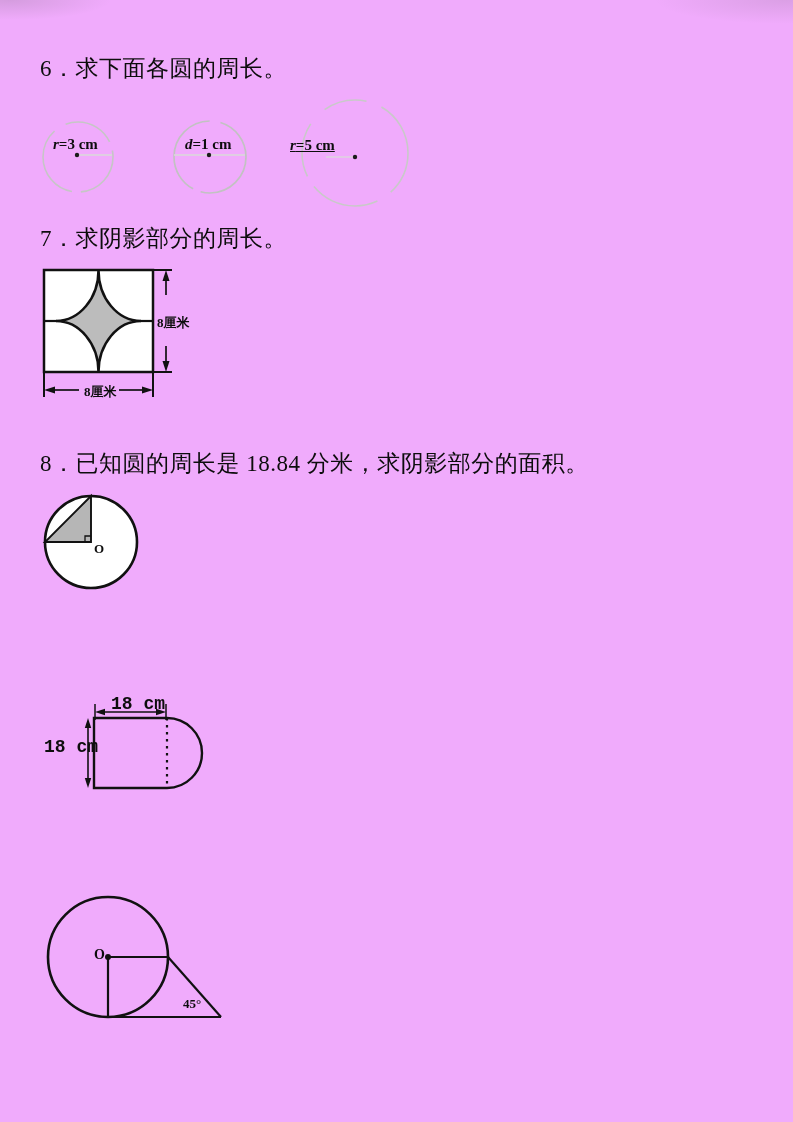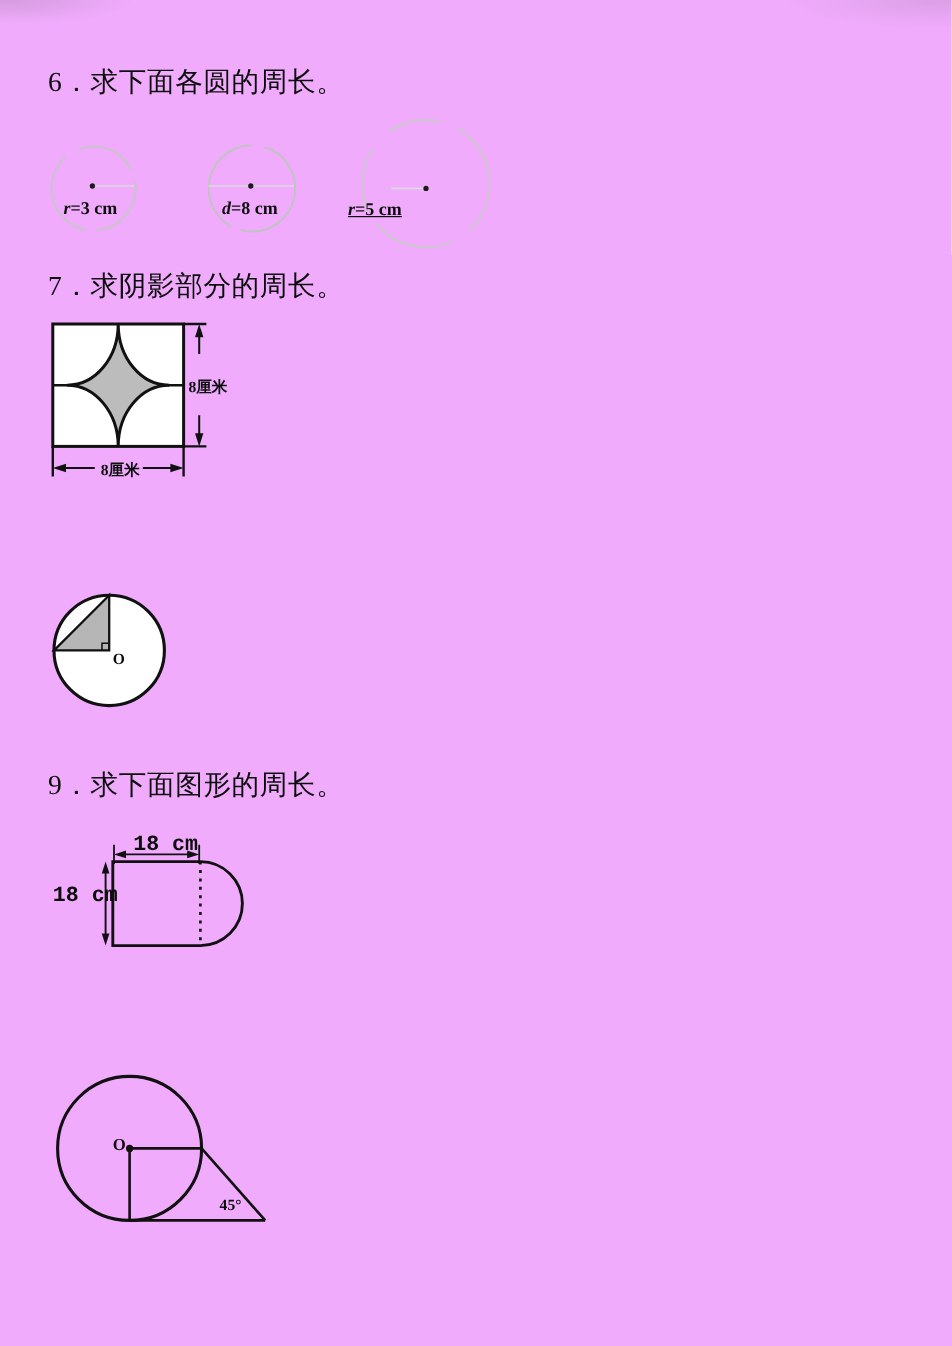--- a/index.html
+++ b/index.html
@@ -10,21 +10,21 @@
   }
   .q-heading {
     position:absolute; white-space:nowrap;
     font:400 23px/1.25 "Liberation Serif","DejaVu Serif",serif;
     color:#0d0d0d; letter-spacing:0.5px;
   }
   .fig { position:absolute; }
   .fig-label {
     position:absolute; white-space:nowrap; color:#0d0d0d; font-weight:700;
   }
-  .clab { font-family:"Liberation Serif","DejaVu Serif",serif; font-size:15px;margin-top:30px; }
+  .clab { font-family:"Liberation Serif","DejaVu Serif",serif; font-size:15px; }
   .clab em { font-style:italic; }
   .cm-label { font-family:Liberation Mono, monospace; font-size:18px; }
   .cn-dim   { font-family:"Liberation Serif","DejaVu Serif",serif; font-size:13px;text-align:center; }
   .o-label  { font-family:"Liberation Serif","DejaVu Serif",serif; font-size:13px; }
   .angle-label { font-family:"Liberation Serif","DejaVu Serif",serif; font-size:13px; }
   #footer {
     position:absolute; left:0; right:0; top:1065px; text-align:center;
     font:700 15px "Liberation Serif","DejaVu Serif",serif; color:#1a1a1a;
     letter-spacing:1px;
   }
@@ -55,21 +55,21 @@
     <line x1="136" y1="62" x2="207" y2="62" stroke="#dadada" stroke-width="1.3"></line>
     <line x1="288" y1="64" x2="315" y2="64" stroke="#dadada" stroke-width="1.3"></line>
 
     <circle cx="39" cy="62" r="2.2" fill="#1a1a1a"></circle>
     <circle cx="171" cy="62" r="2.2" fill="#1a1a1a"></circle>
     <circle cx="317" cy="64" r="2.2" fill="#1a1a1a"></circle>
   </svg>
 
   <span class="fig-label clab" style="left:53px; top:136px;"><em>r</em><span>=3 cm</span></span>
 
-  <span class="fig-label clab" style="left:185px; top:136px;"><em>d</em><span>=8 cm</span></span>
+  <span class="fig-label clab" style="left:185px; top:136px;"><em>d</em><span>=1 cm</span></span>
 
   <span class="fig-label clab" style="left:290px; top:137px;text-decoration:underline;"><em>r</em><span>=5 cm</span></span>
 
   <div class="q-heading" style="left:40px; top:225px;">7．求阴影部分的周长。</div>
 
   <svg class="fig" style="left:38px; top:262px;" width="200" height="145" viewBox="0 0 200 145">
 
     <rect x="6" y="8" width="109" height="102" fill="#ffffff" stroke="#111" stroke-width="2.5"></rect>
 
     <path d="M 60.5 8 A 42.5 51 0 0 0 103 59 A 42.5 51 0 0 0 60.5 110 A 42.5 51 0 0 0 18 59 A 42.5 51 0 0 0 60.5 8 Z" fill="#bcbcbc" stroke="#111" stroke-width="2.5"></path>
@@ -93,30 +93,30 @@
       <polygon points="6,128 17,124.5 17,131.5" fill="#111"></polygon>
       <line x1="15" y1="128" x2="41" y2="128" stroke="#111" stroke-width="1.7"></line>
       <line x1="81" y1="128" x2="107" y2="128" stroke="#111" stroke-width="1.7"></line>
       <polygon points="115,128 104,124.5 104,131.5" fill="#111"></polygon>
     </g>
   </svg>
 
   <span class="fig-label cn-dim" style="left:157px; top:314px;">8厘米</span>
   <span class="fig-label cn-dim" style="left:84px; top:383px;">8厘米</span>
 
+  <div class="q-heading" style="left:40px; top:450px;">8．已知圆的周长是 18.84 分米，求阴影部分的面积。</div>
 
   <svg class="fig" style="left:40px; top:492px;" width="120" height="102" viewBox="0 0 120 102">
     <circle cx="51" cy="50" r="46" fill="#ffffff" stroke="#111" stroke-width="2.6"></circle>
     <path d="M 51 4 L 5 50 L 51 50 Z" fill="#b6b6b6" stroke="#111" stroke-width="1.9"></path>
     <path d="M 45 50 L 45 44 L 51 44" fill="none" stroke="#111" stroke-width="1.3"></path>
   </svg>
 
   <span class="fig-label o-label" style="left:94px; top:541px;">O</span>
 
-  <div class="q-heading" style="left:40px; top:641px;">9．求下面图形的周长。</div>
 
   <svg class="fig" style="left:40px; top:690px;" width="180" height="112" viewBox="0 0 180 112">
 
     <path d="M 54 28 L 127 28 A 35 35 0 0 1 127 98 L 54 98 Z" fill="none" stroke="#111" stroke-width="2.4"></path>
 
     <line x1="127" y1="28" x2="127" y2="98" stroke="#111" stroke-width="2.2" stroke-dasharray="2.5 4.5"></line>
 
     <g>
       <line x1="55" y1="14" x2="55" y2="30" stroke="#111" stroke-width="1.5"></line>
       <line x1="126" y1="14" x2="126" y2="30" stroke="#111" stroke-width="1.5"></line>

